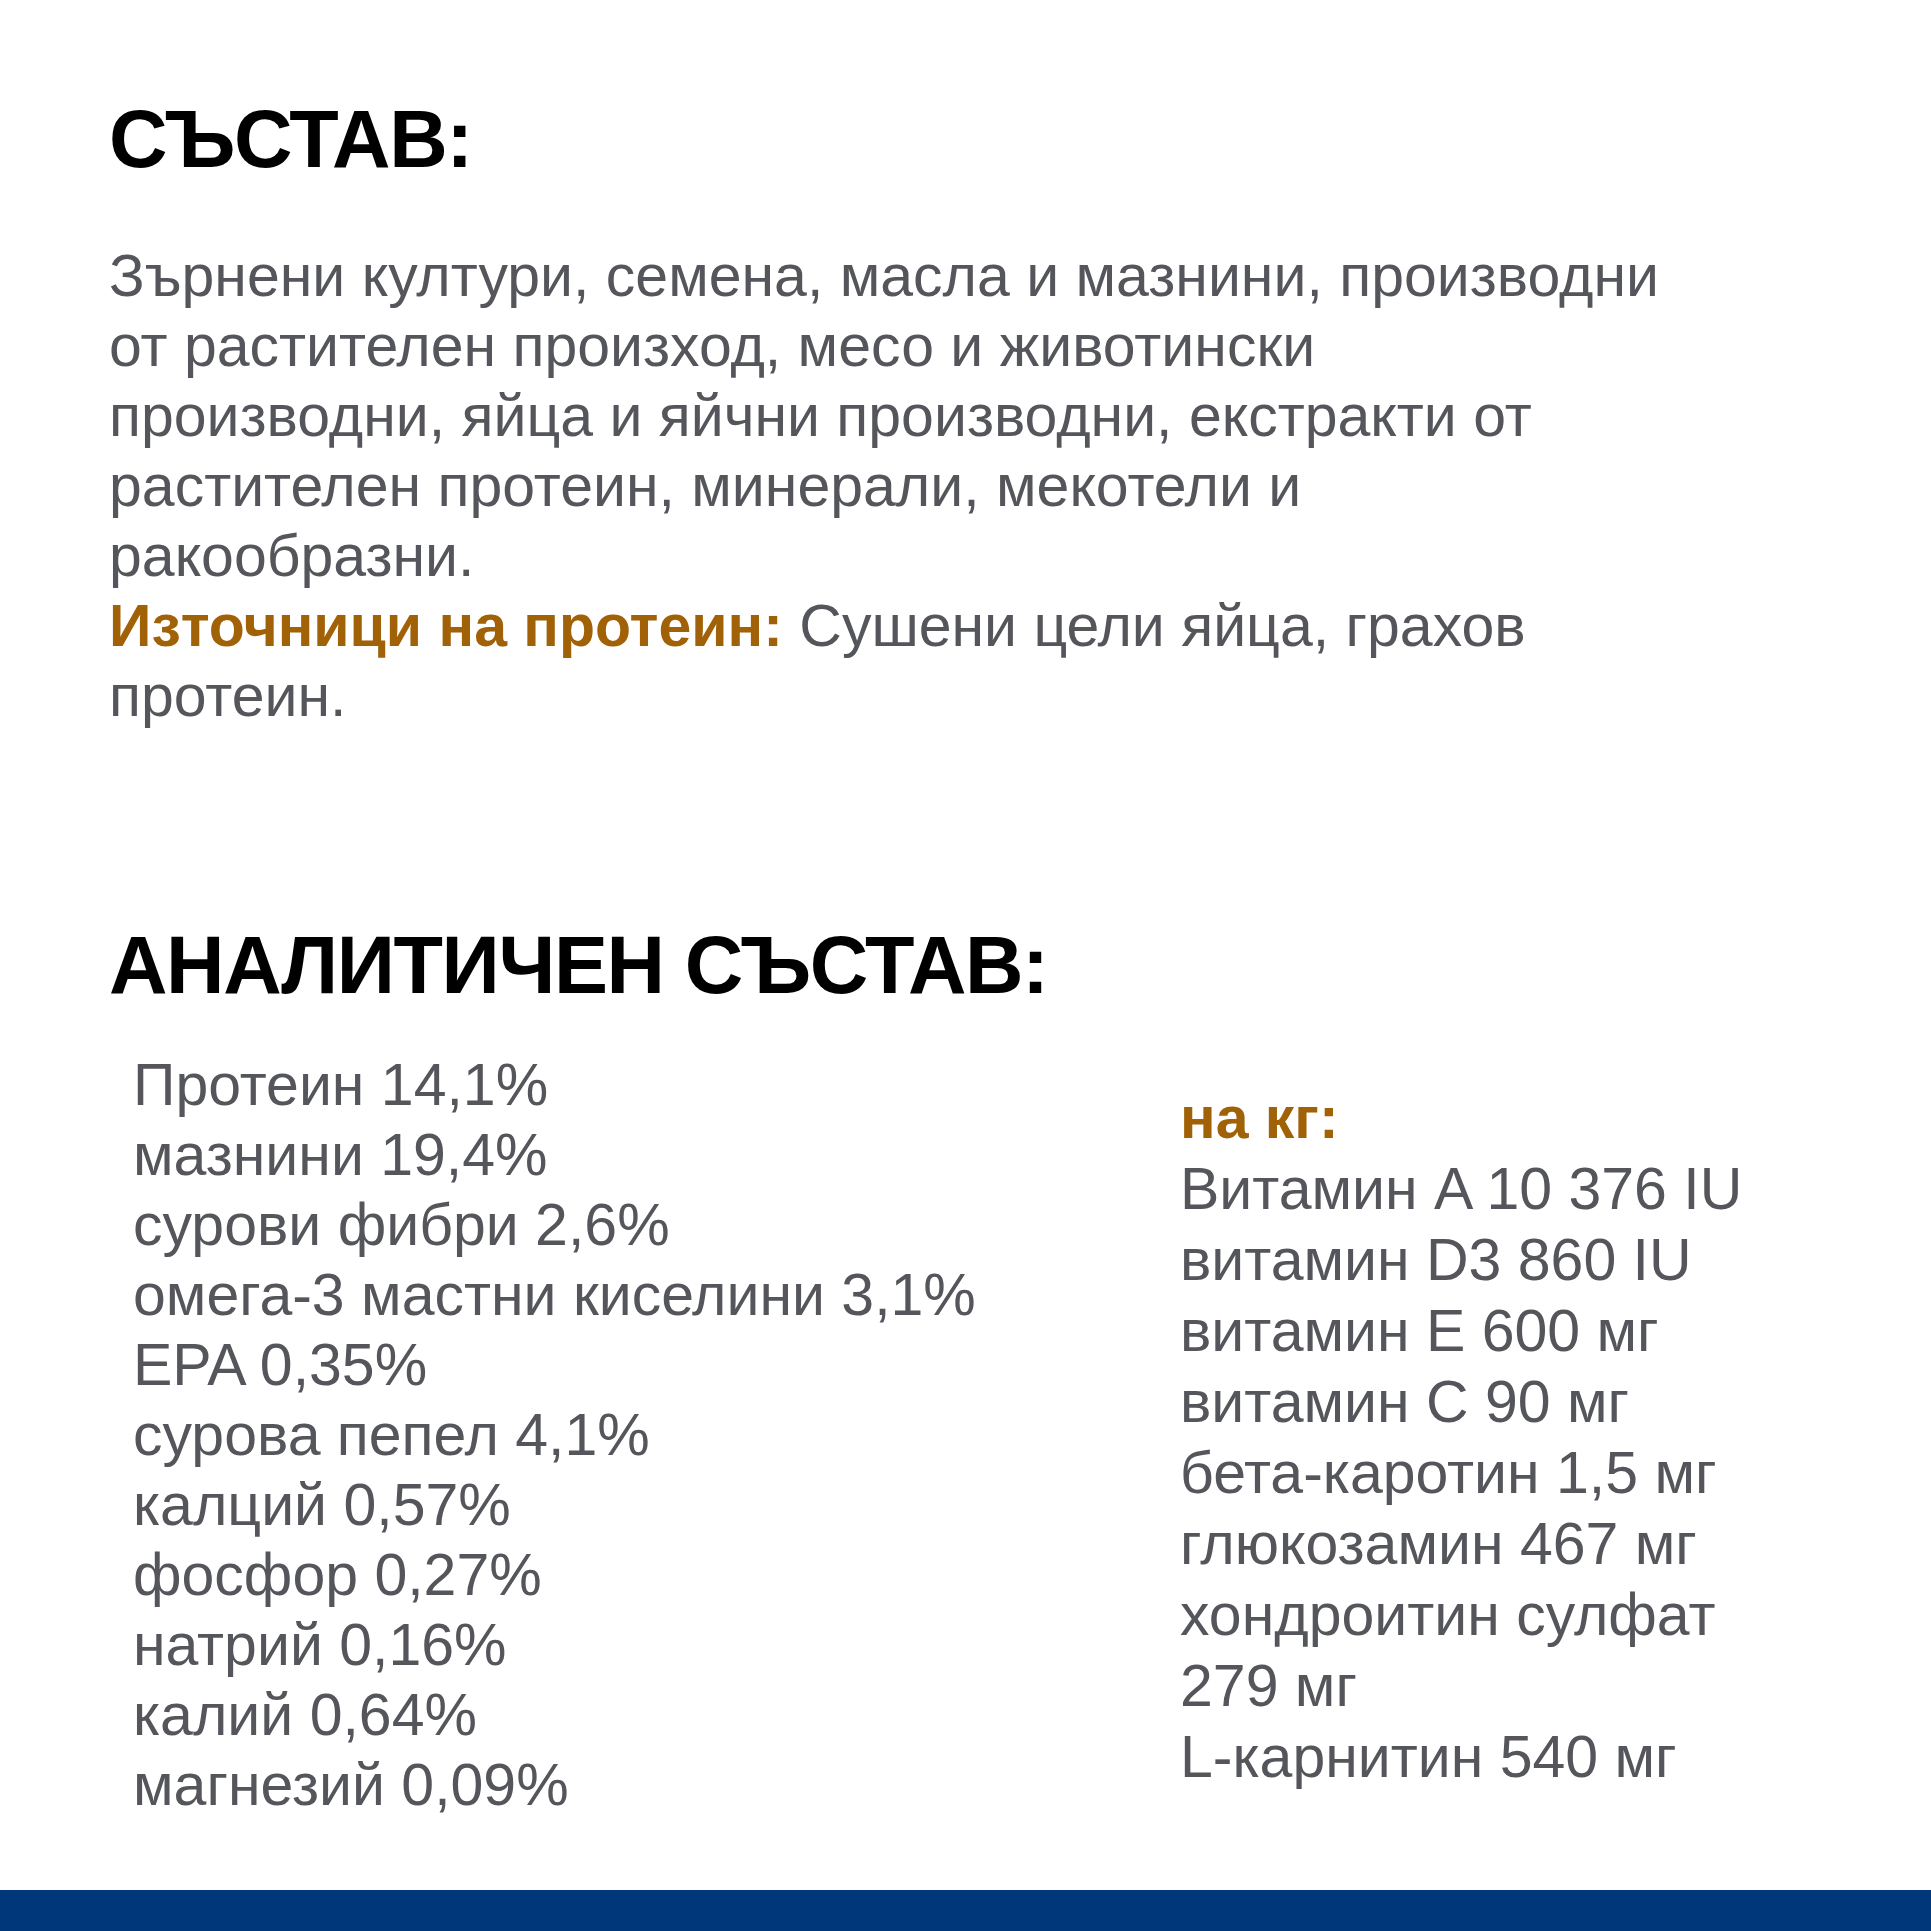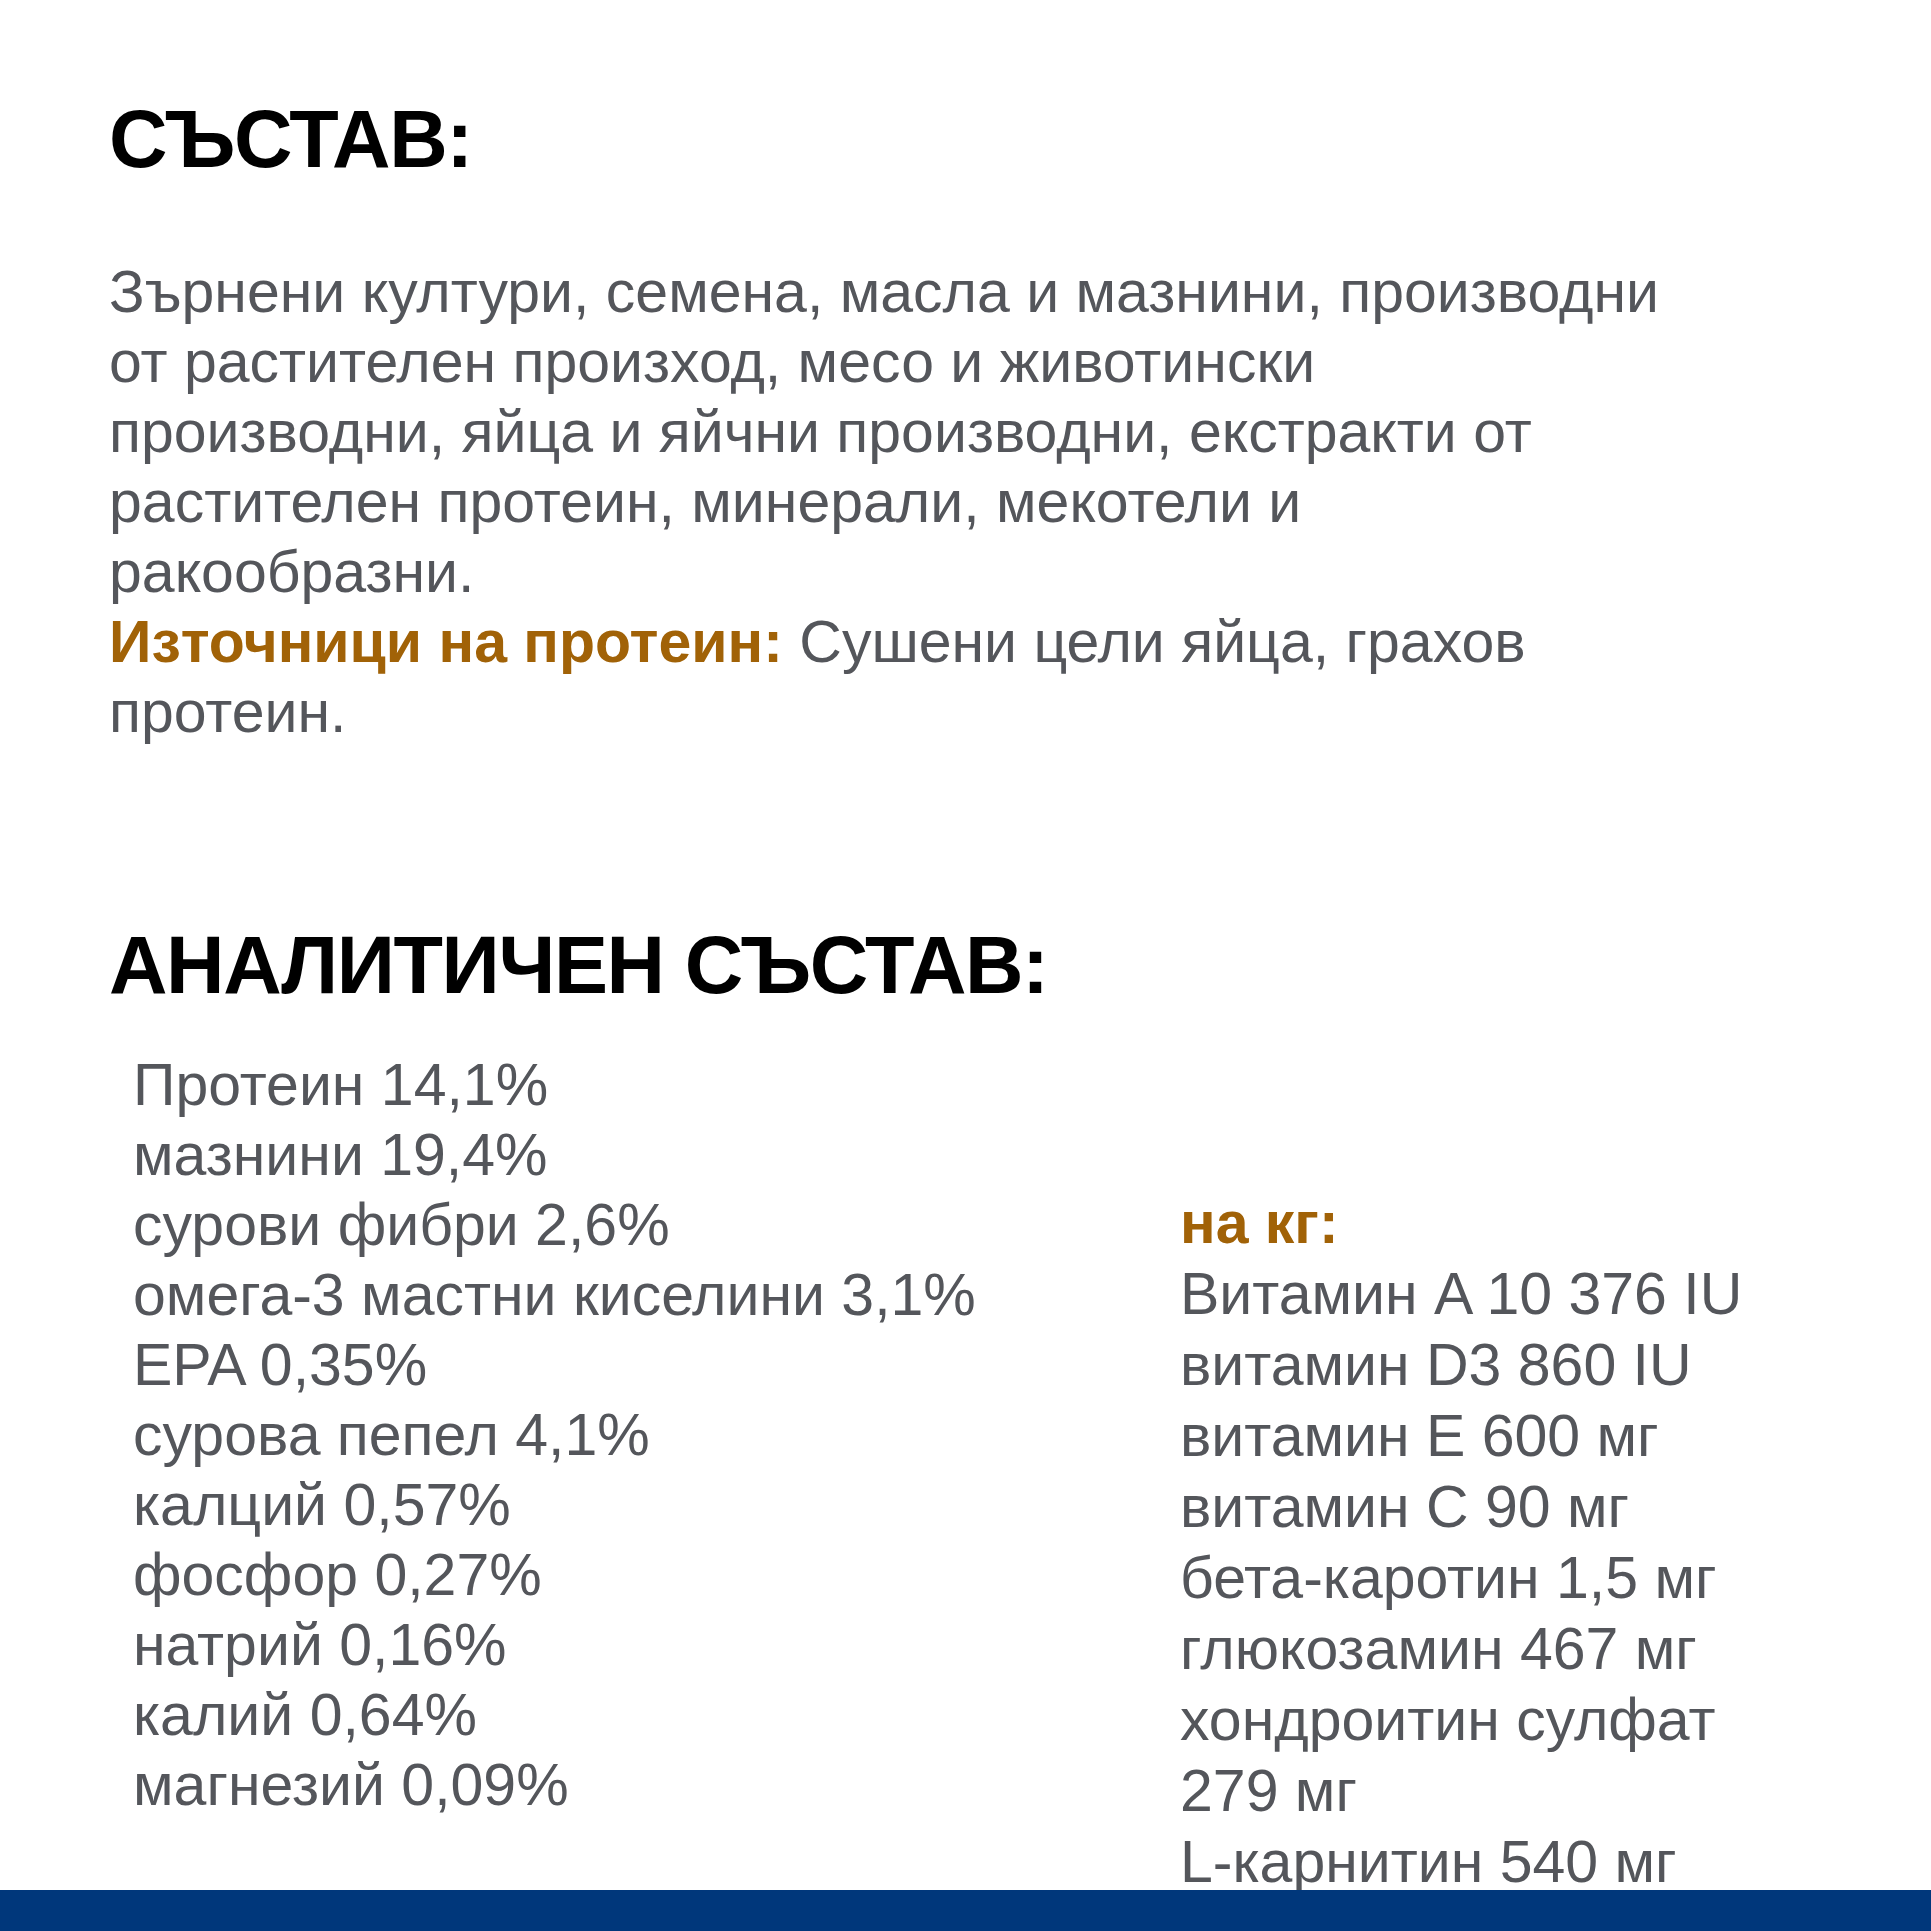--- a/index.html
+++ b/index.html
@@ -24,23 +24,23 @@
   #composition-heading { top: 99px; }
   #analytical-heading  { top: 925px; }
   .textblock {
     position: absolute;
     left: 109px;
     color: #54565b;
     font-size: 59px;
     line-height: 70px;
     white-space: nowrap;
   }
-  #composition-paragraph { top: 257px; }
+  #composition-paragraph { top: 241px; }
   #analytical-left { top: 1050px; margin-left: 24px; }
-  #analytical-right { left: 1180px; top: 1188px; position: absolute; color: #54565b; font-size: 59px; line-height: 71px; white-space: nowrap; }
+  #analytical-right { left: 1180px; top: 1083px; position: absolute; color: #54565b; font-size: 59px; line-height: 71px; white-space: nowrap; }
   .muted-bold {
     color: #a16207;
     font-weight: bold;
   }
   .footer-bar {
     position: absolute;
     left: 0;
     bottom: 0;
     width: 1931px;
     height: 41px;

